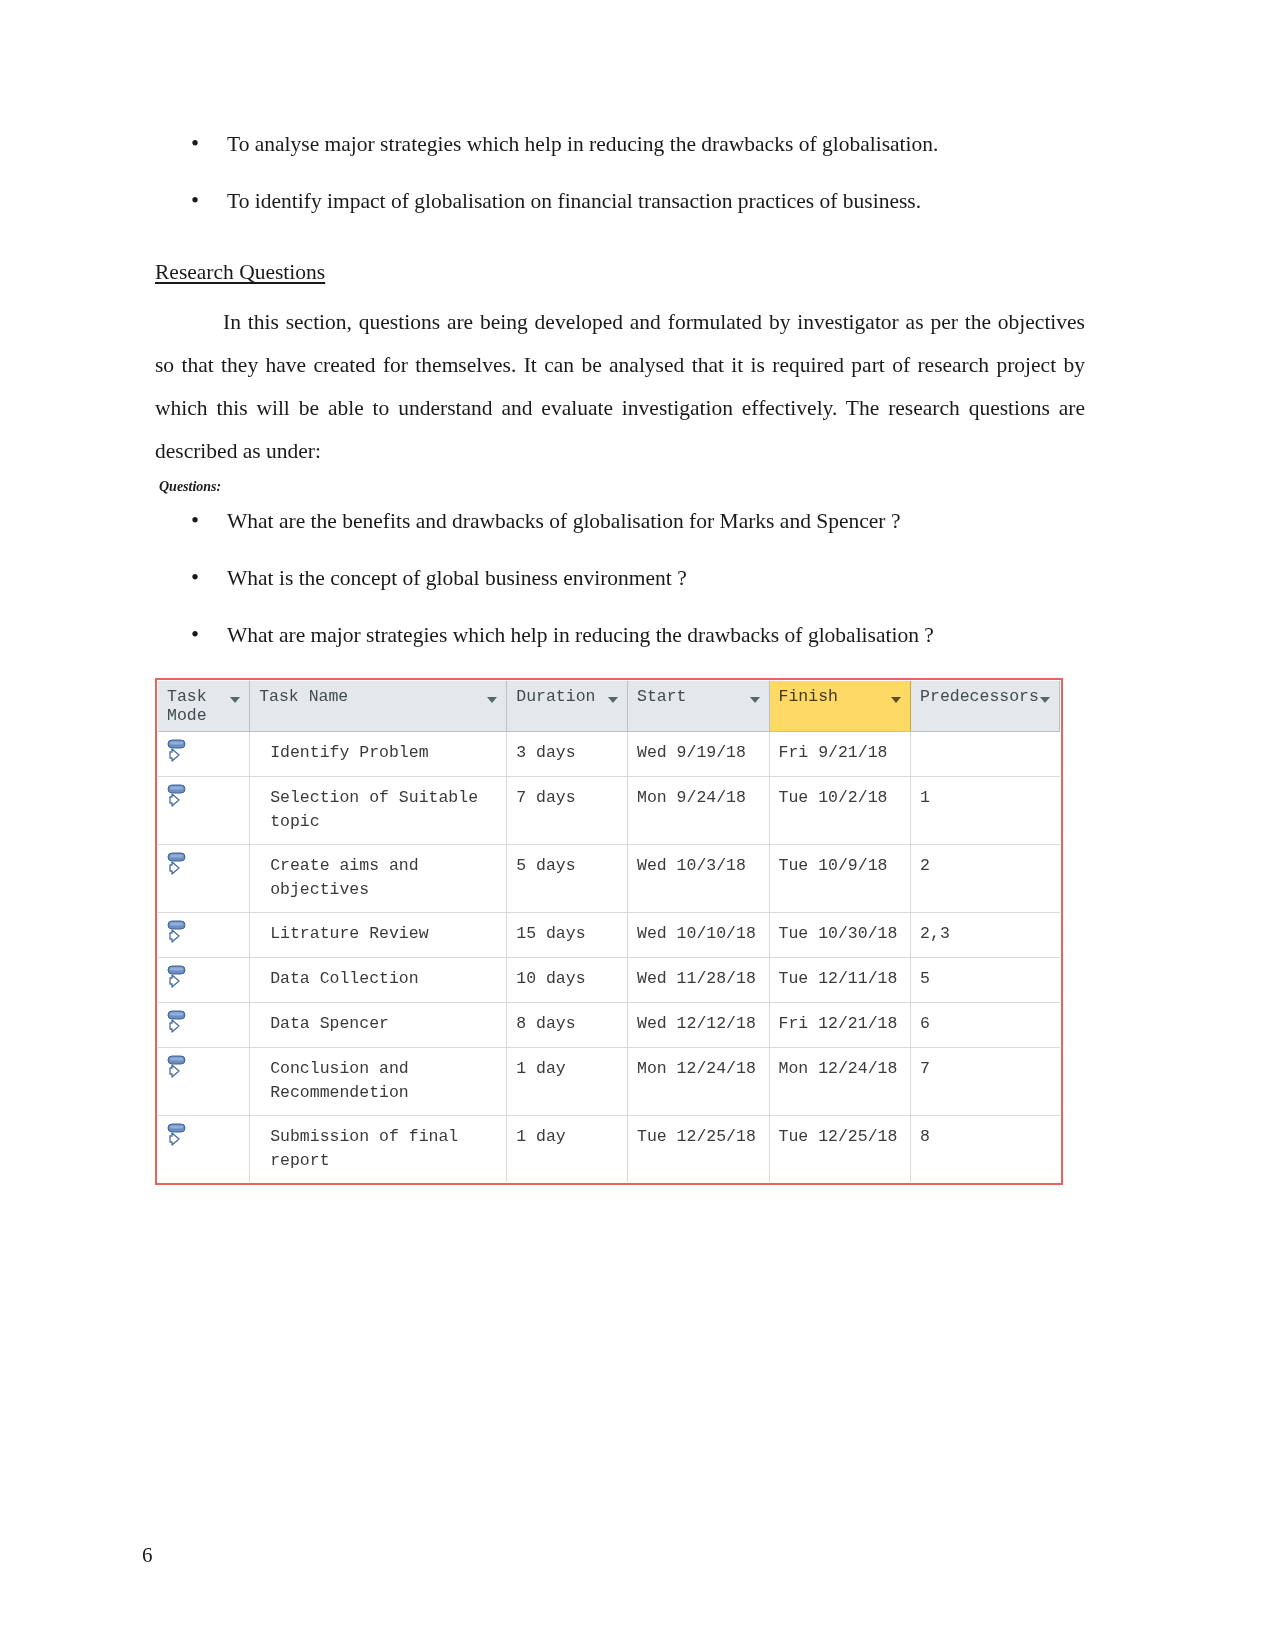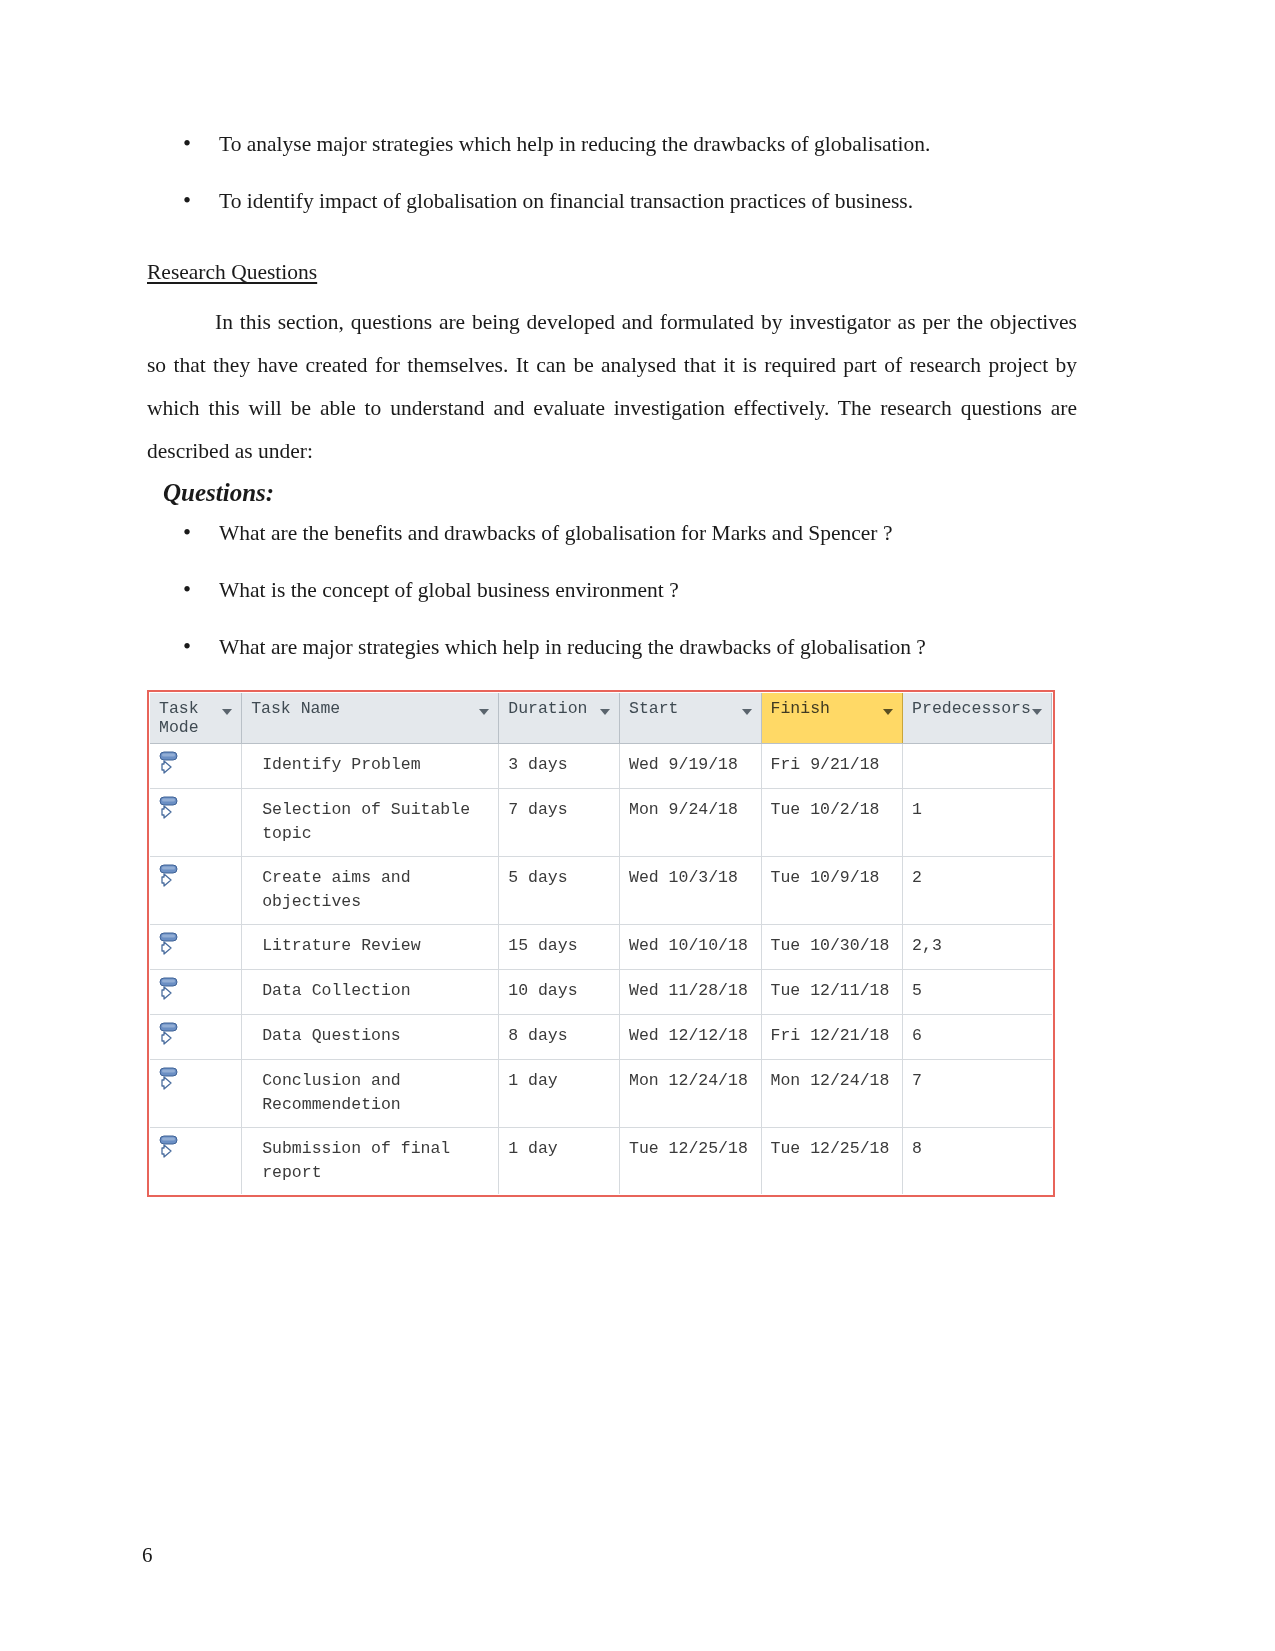--- a/index.html
+++ b/index.html
@@ -15,21 +15,21 @@
     position: relative;
     width: 1275px;
     height: 1651px;
     background: #ffffff;
     margin: 0 auto;
     box-sizing: border-box;
     overflow: hidden;
   }
   .content {
     position: absolute;
-    left: 147px;
+    left: 155px;
     top: 130px;
     width: 930px;
   }
 
   
   ul.bullets {
     list-style: none;
     margin: 0;
     padding: 0;
   }
@@ -67,24 +67,24 @@
     font-size: 21.5px;
     line-height: 2.0;
     text-align: justify;
     margin: 0 0 6px 0;
     color: #1a1a1a;
   }
   .para.indent {
     text-indent: 68px;
   }
   .label-bold-italic {
-    font-size: 25px;
+    font-size: 14px;
     font-weight: bold;
     font-style: italic;
-    margin: 6px 0 12px 16px;
+    margin: 6px 0 12px 4px;
     color: #1a1a1a;
   }
 
   .spacer-sm { height: 14px; }
 
   
   .project-table-wrap {
     margin-top: 26px;
     border: 2px solid #e8645a;
     background: #ffffff;
@@ -312,21 +312,21 @@
               <td>Wed 11/28/18</td>
               <td>Tue 12/11/18</td>
               <td class="last-col">5</td>
             </tr>
             <tr>
               <td class="mode-cell"><span><svg class="mode-icon" viewBox="0 0 26 28" xmlns="http://www.w3.org/2000/svg">
                     <rect x="2" y="2" width="17" height="8" rx="4" ry="4" fill="#6b8fc4" stroke="#3f6296" stroke-width="1"></rect>
                     <rect x="4" y="3.5" width="13" height="3" rx="1.5" ry="1.5" fill="#9ab4d8" opacity="0.85"></rect>
                     <path d="M6 11 L6 14 L4 14 L4 20 L6 20 L6 23 L13 17 Z" fill="#ffffff" stroke="#4a6d9e" stroke-width="1.3" stroke-linejoin="round"></path>
                   </svg></span></td>
-              <td class="taskname">Data Questions</td>
+              <td class="taskname">Data Spencer</td>
               <td>8 days</td>
               <td>Wed 12/12/18</td>
               <td>Fri 12/21/18</td>
               <td class="last-col">6</td>
             </tr>
             <tr>
               <td class="mode-cell"><span><svg class="mode-icon" viewBox="0 0 26 28" xmlns="http://www.w3.org/2000/svg">
                     <rect x="2" y="2" width="17" height="8" rx="4" ry="4" fill="#6b8fc4" stroke="#3f6296" stroke-width="1"></rect>
                     <rect x="4" y="3.5" width="13" height="3" rx="1.5" ry="1.5" fill="#9ab4d8" opacity="0.85"></rect>
                     <path d="M6 11 L6 14 L4 14 L4 20 L6 20 L6 23 L13 17 Z" fill="#ffffff" stroke="#4a6d9e" stroke-width="1.3" stroke-linejoin="round"></path>

